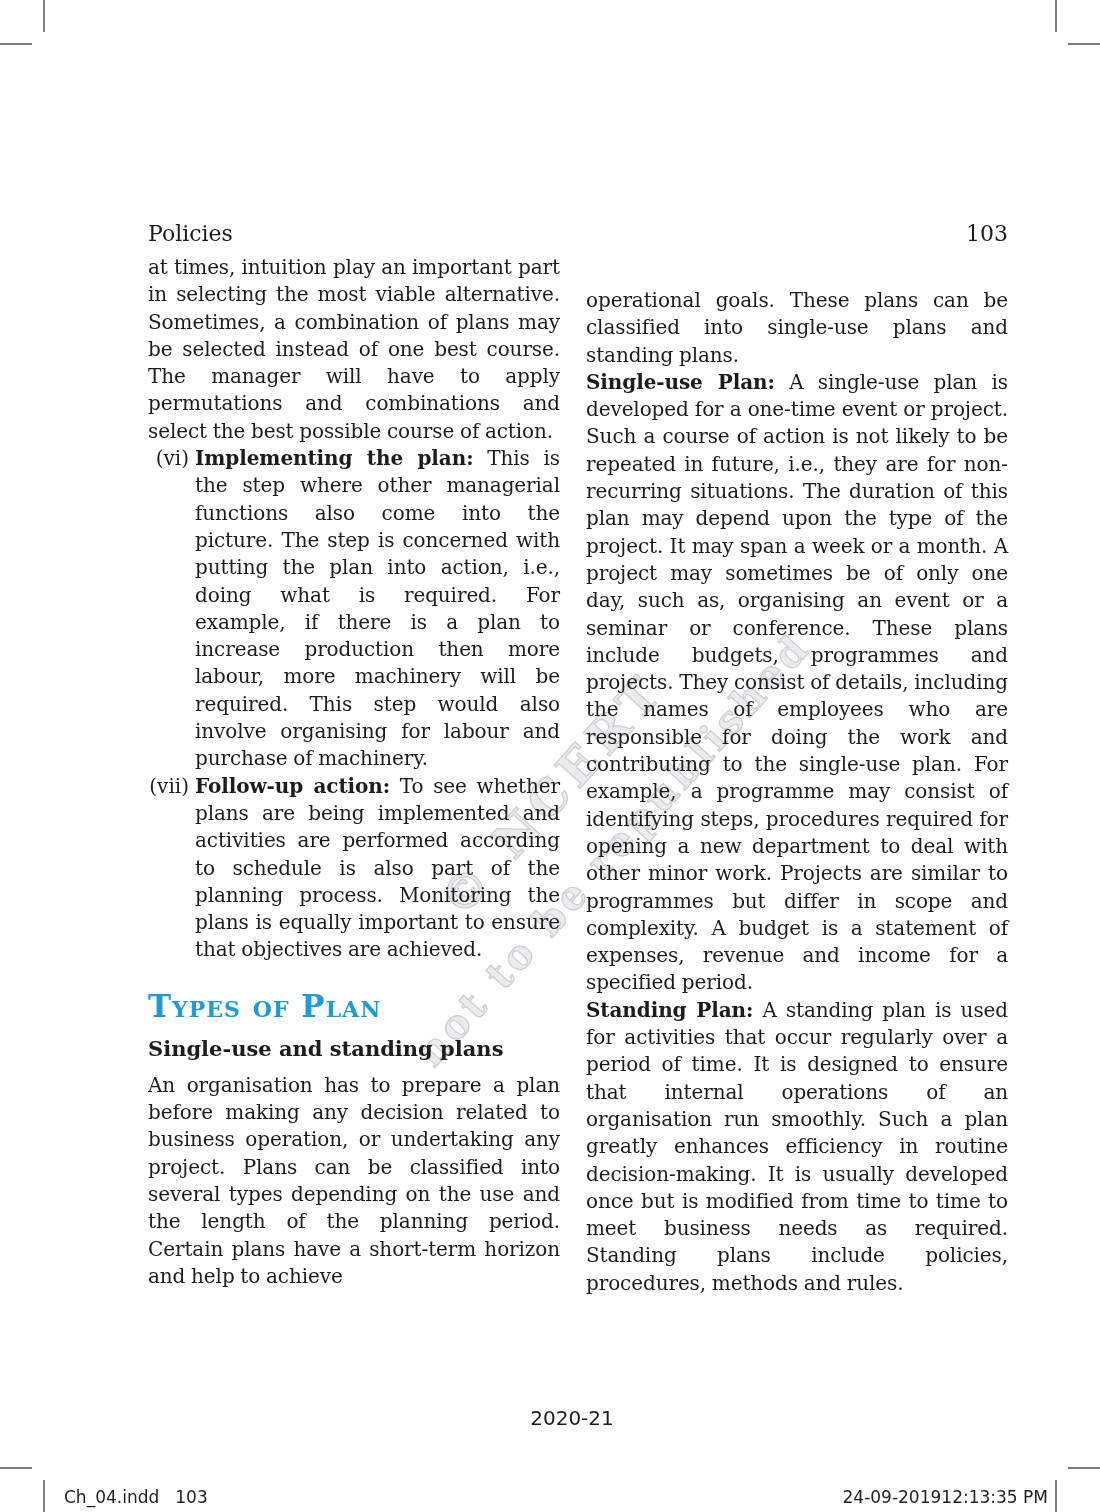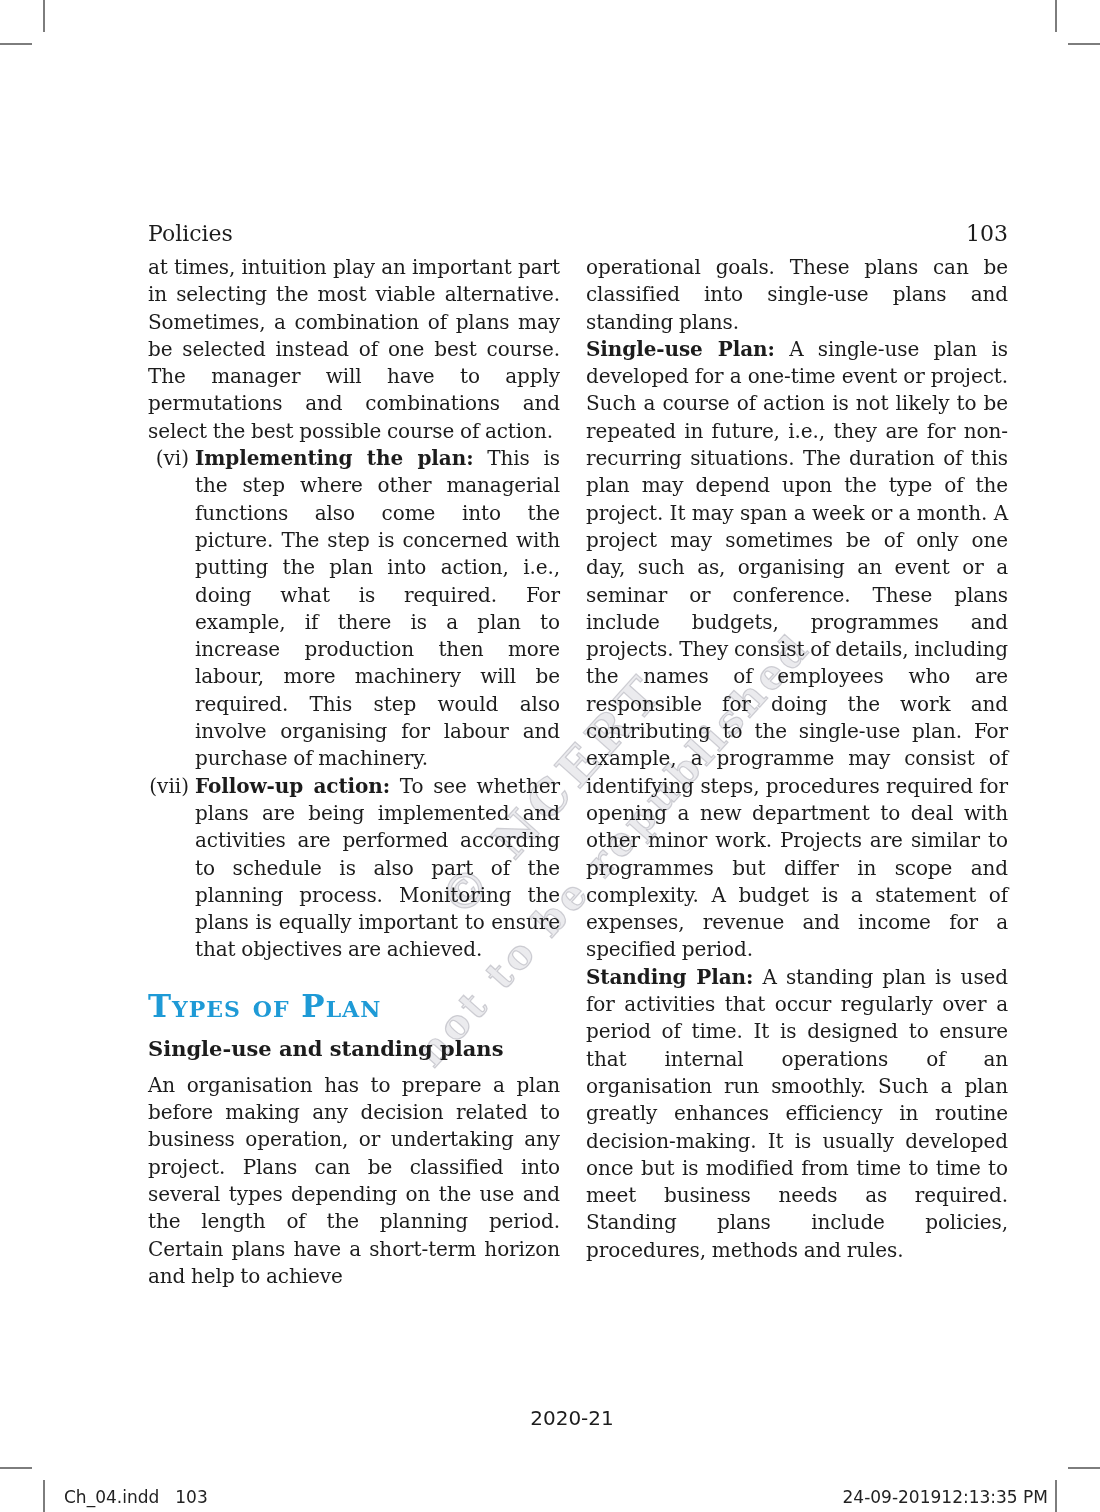--- a/index.html
+++ b/index.html
@@ -48,21 +48,21 @@
   }
 
   .columns {
     position: absolute;
     left: 148px; top: 254px;
     width: 860px;
     display: flex; gap: 26px;
     z-index: 1;
   }
   .col-left  { width: 412px; }
-  .col-right { width: 422px; }
+  .col-right { width: 422px; margin-top: 33px; }
 
   .columns p {
     margin: 0;
     text-align: justify;
     font-size: 20px;
     line-height: 27.3px;
     letter-spacing: -0.1px;
     word-spacing: -0.5px;
   }
   .indent-block { margin-left: 47px; }

